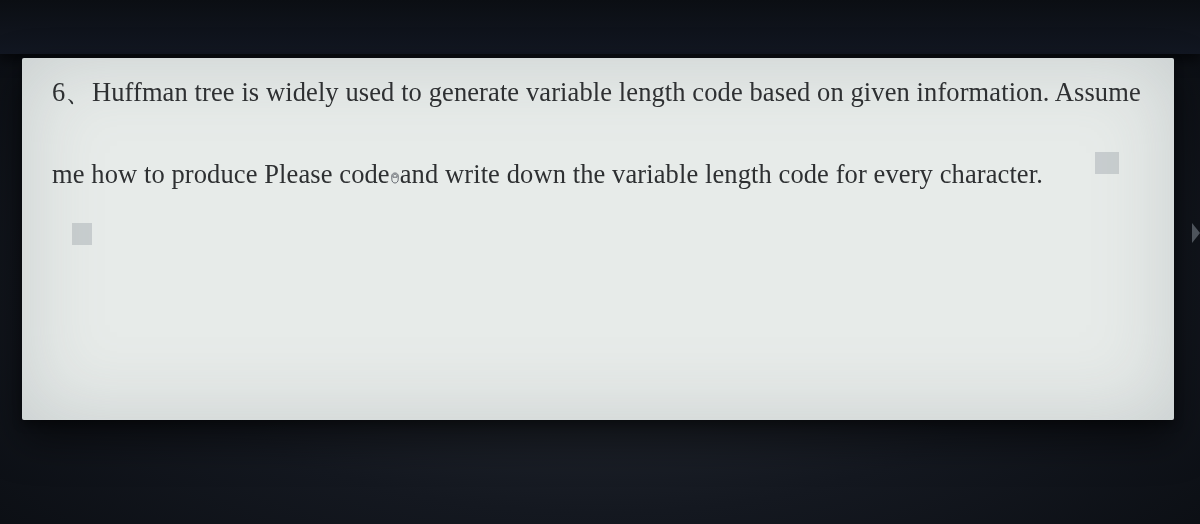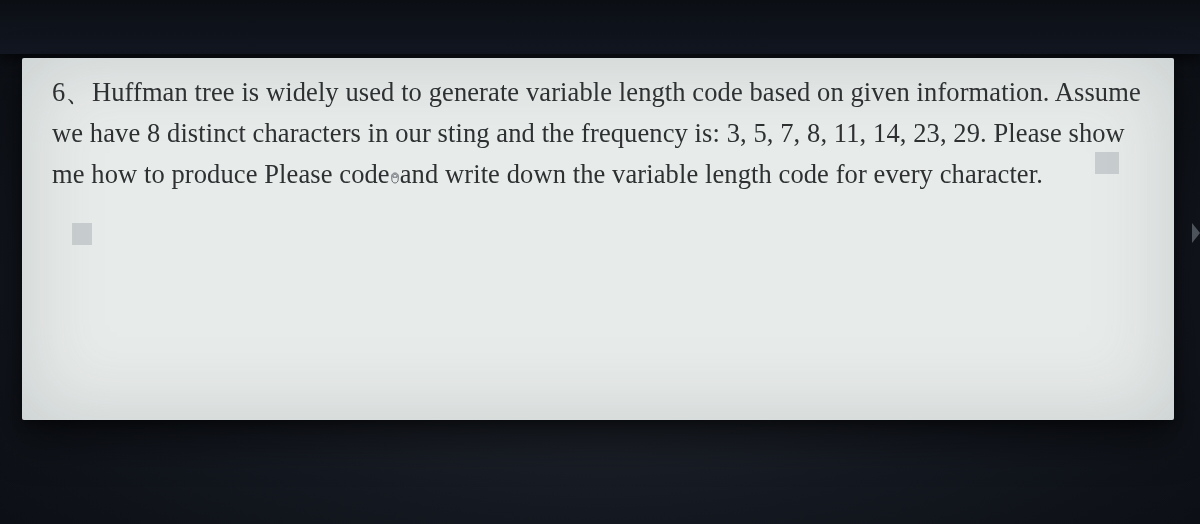--- a/index.html
+++ b/index.html
@@ -79,21 +79,21 @@
 </style>
 </head>
 <body>
 
 <div class="screen">
   <div class="bezel-top"></div>
 
   <div class="page">
     <div class="question">
       <span class="num">6、</span><span>Huffman tree is widely used to generate variable length code based on given information. Assume</span><br>
-      <span>we have 8 distinct characters in our sting and the frequency is: 3, 5, 7, 8, 11, 14, 23, 29. Please show</span><br>
+      <br>
       <span>me how to produce Please code</span><span class="cursor-icon"><svg viewBox="0 0 14 14">
             <path d="M7 2 C5 2 3.8 3.3 3.8 5 L3.8 8.2 C3.8 10.7 5.3 12 7 12 C8.7 12 10.2 10.7 10.2 8.2 L10.2 5 C10.2 3.3 9 2 7 2 Z M7 3.2 C8.3 3.2 9 4.1 9 5 L9 6.2 L5 6.2 L5 5 C5 4.1 5.7 3.2 7 3.2 Z" fill="none" stroke="#5a5f66" stroke-width="0.9"></path>
           </svg></span><span>and write down the variable length code for every character.</span>
     </div>
 
     <div class="select-highlight hl1"></div>
     <div class="select-highlight hl2"></div>
   </div>
 
   <div class="play-arrow">

